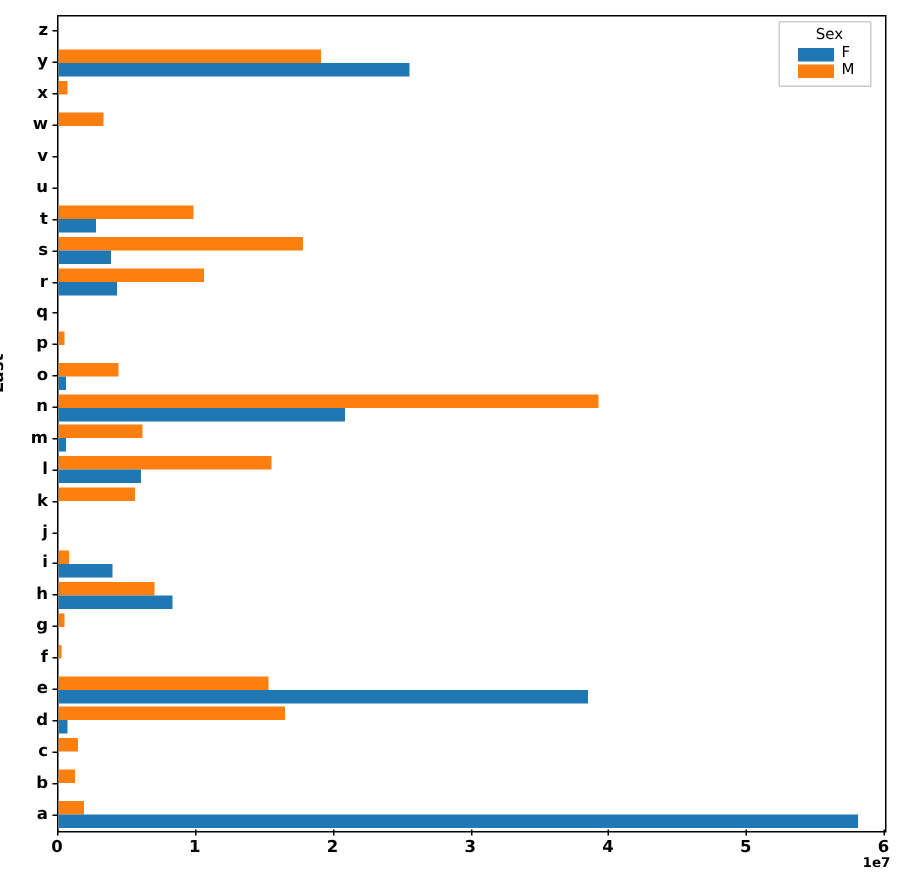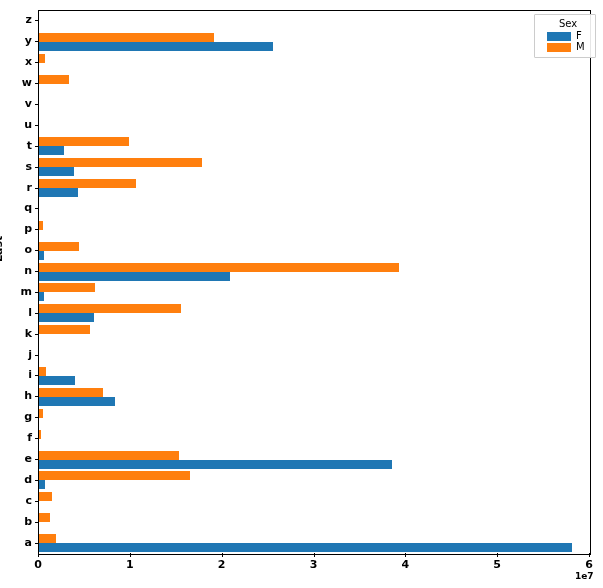--- a/index.html
+++ b/index.html
@@ -122,21 +122,21 @@
     font-weight: bold;
     color: #000000;
     transform: rotate(-90deg);
     transform-origin: left top;
     white-space: nowrap;
   }
 
   
   #legend {
     position: absolute;
-    right: 7px;
+    right: 22px;
     top: 14px;
     border: 1px solid #cccccc;
     background: rgba(255,255,255,0.9);
     border-radius: 1px;
     padding: 3px 6px 4px 12px;
     box-sizing: border-box;
     min-width: 62px;
   }
   #legend-title {
     font-size: 10px;

